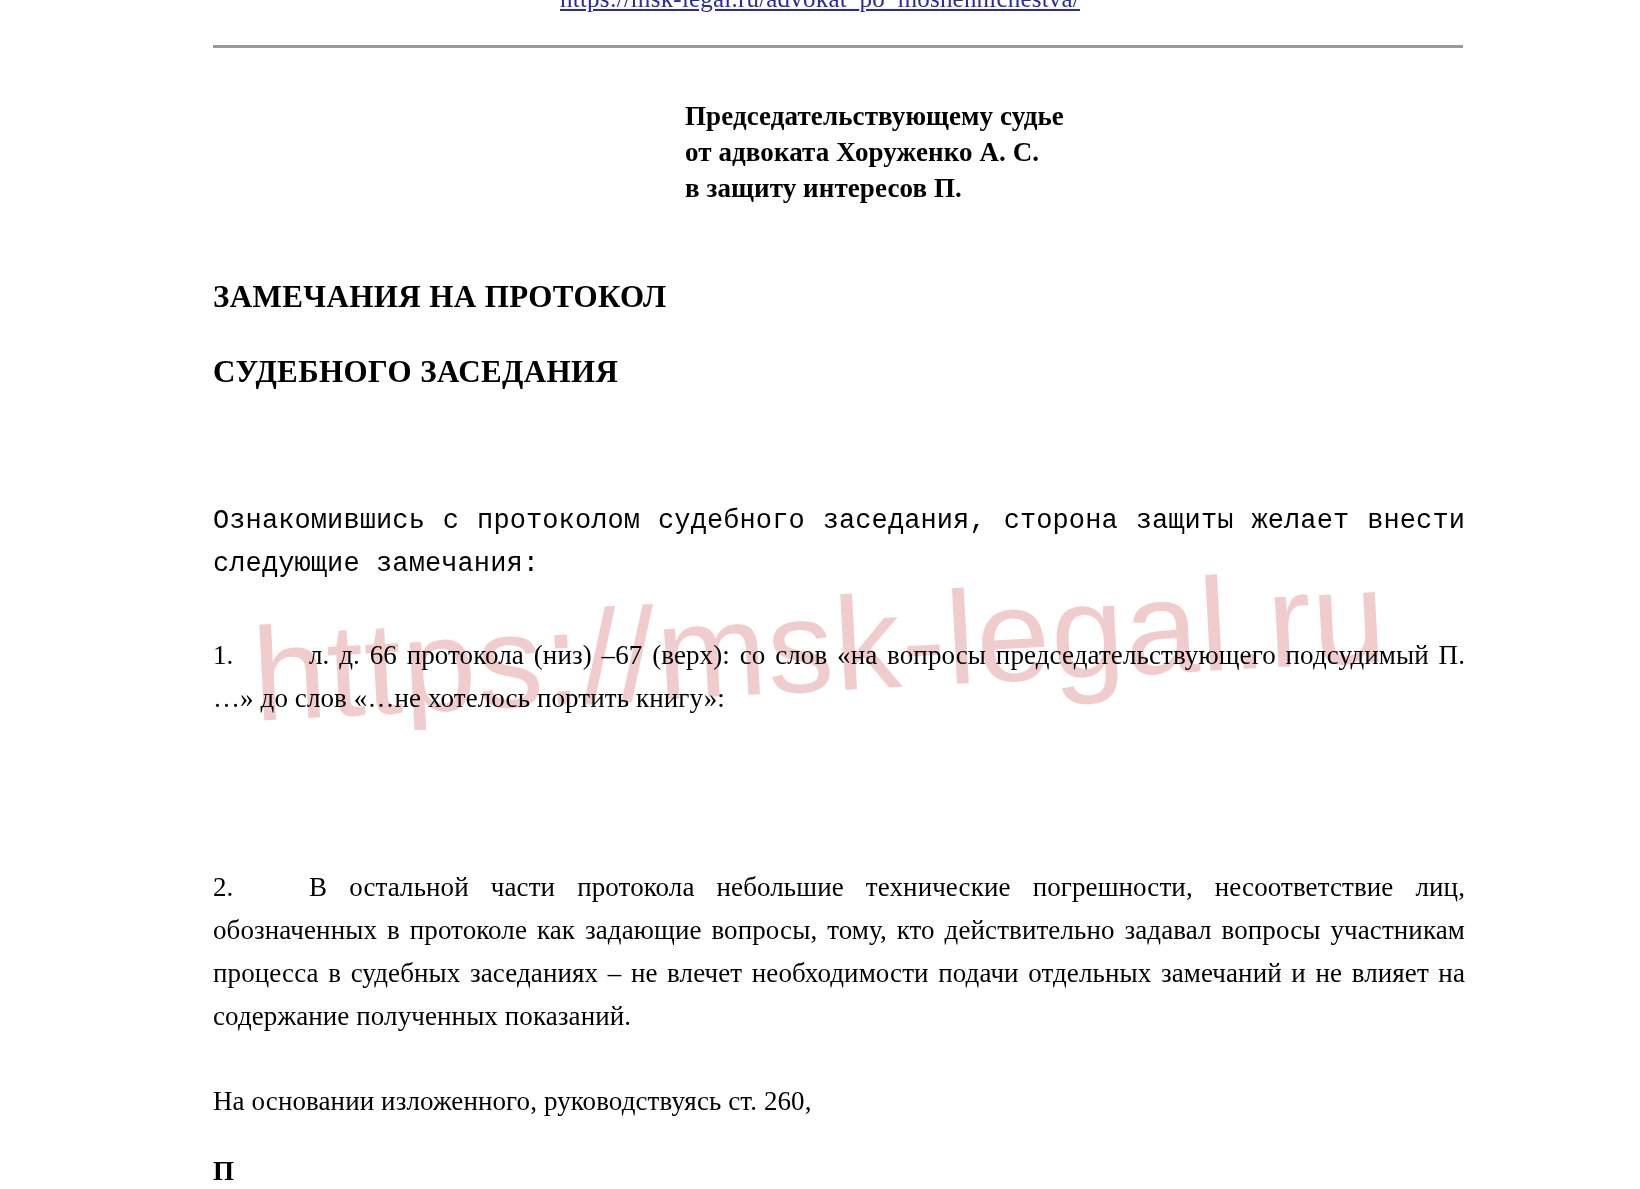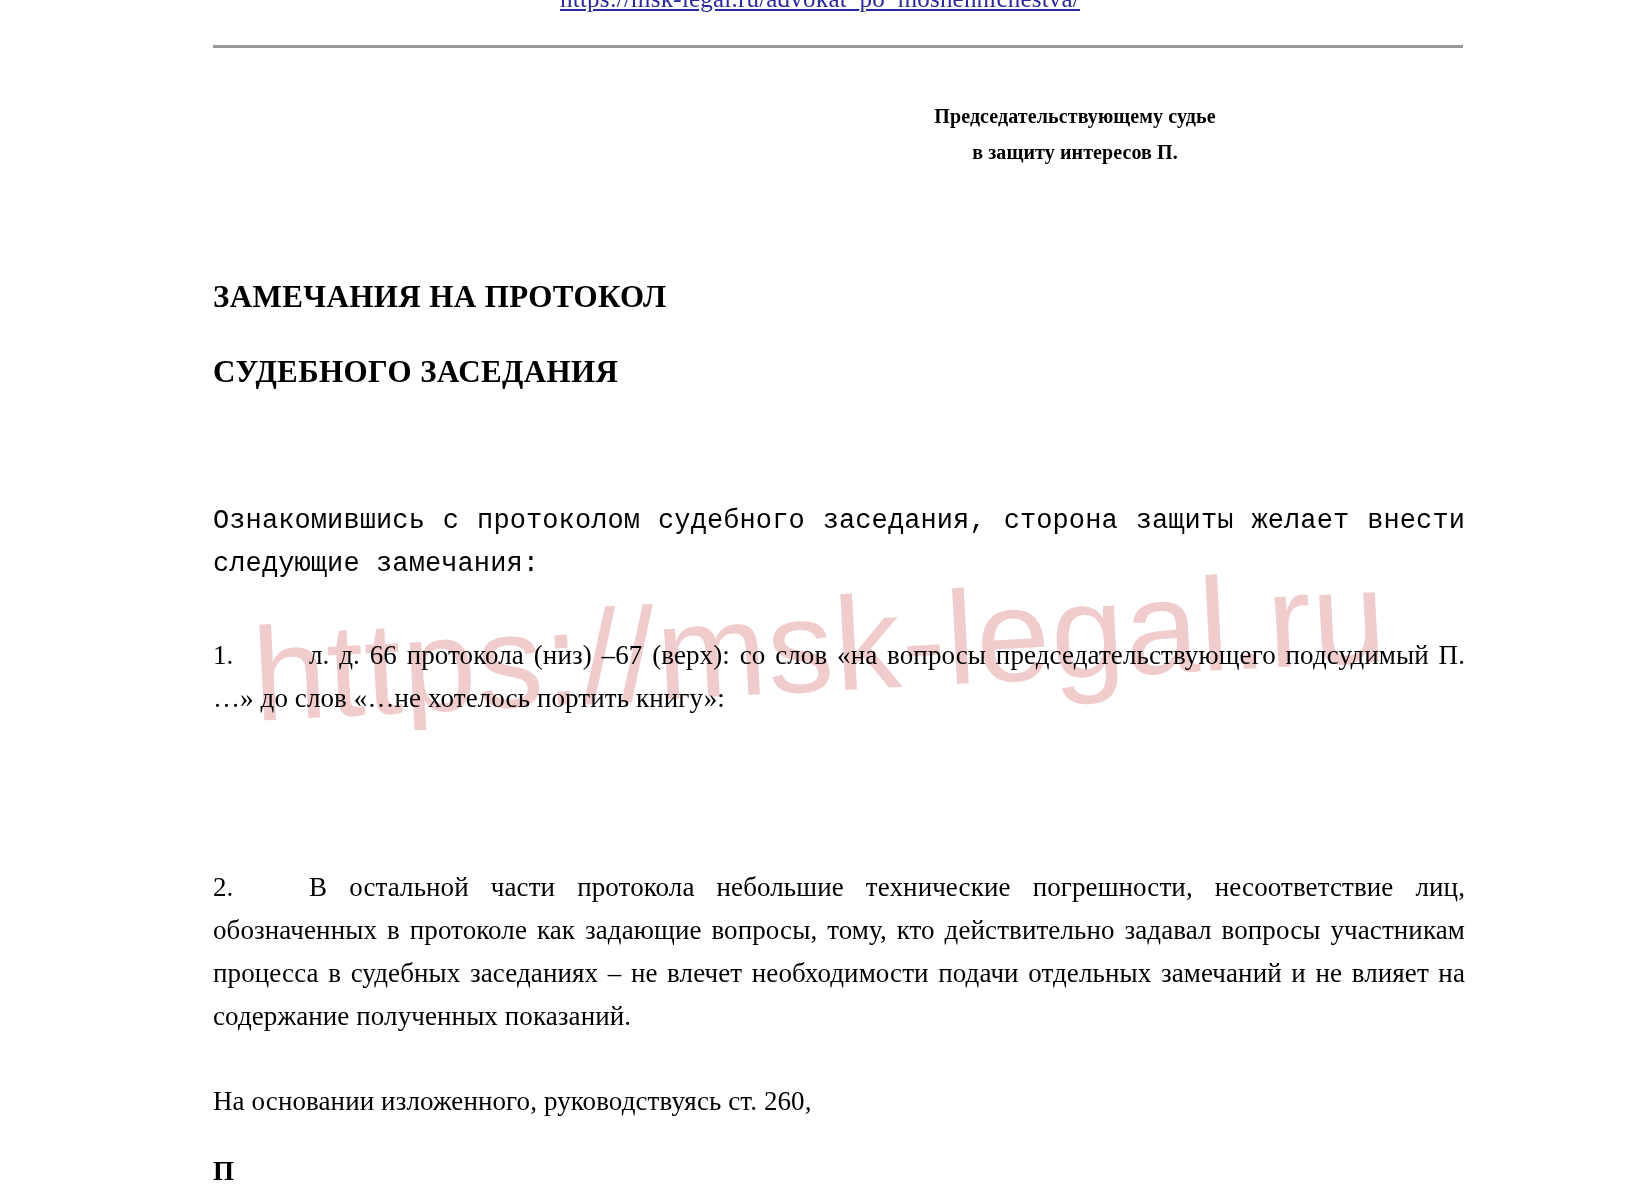--- a/index.html
+++ b/index.html
@@ -58,23 +58,23 @@
     width: 1252px;
     height: 1189px;
   }
 
   
   .addressee {
     position: absolute;
     right: 0;
     top: 98px;
     width: 780px;
-    text-align: center;
+    text-align: left;
     font-weight: bold;
-    font-size: 20px;
+    font-size: 27px;
     line-height: 36px;
     letter-spacing: 0.1px;
   }
   .addressee div { white-space: nowrap; }
 
   
   .doc-title {
     position: absolute;
     left: 0;
     font-weight: bold;
@@ -139,20 +139,21 @@
 <div class="header-rule"></div>
 
 <div class="watermark">
   <span>https://msk-legal.ru</span>
 </div>
 
 <div class="page">
 
   <div class="addressee">
     <div>Председательствующему судье</div>
+    <div>от адвоката Хоруженко А. С.</div>
     <div>в защиту интересов П.</div>
   </div>
 
   <div class="doc-title doc-title-1">ЗАМЕЧАНИЯ НА ПРОТОКОЛ</div>
   <div class="doc-title doc-title-2">СУДЕБНОГО ЗАСЕДАНИЯ</div>
 
   <div class="body-text p-intro">Ознакомившись с протоколом судебного заседания, сторона защиты желает внести следующие замечания:</div>
 
   <div class="body-text p-item1">
     <span class="num-label">1.</span><span>л. д. 66 протокола (низ) –67 (верх): со слов «на вопросы председательствующего подсудимый П. …» до слов «…не хотелось портить книгу»:</span>

